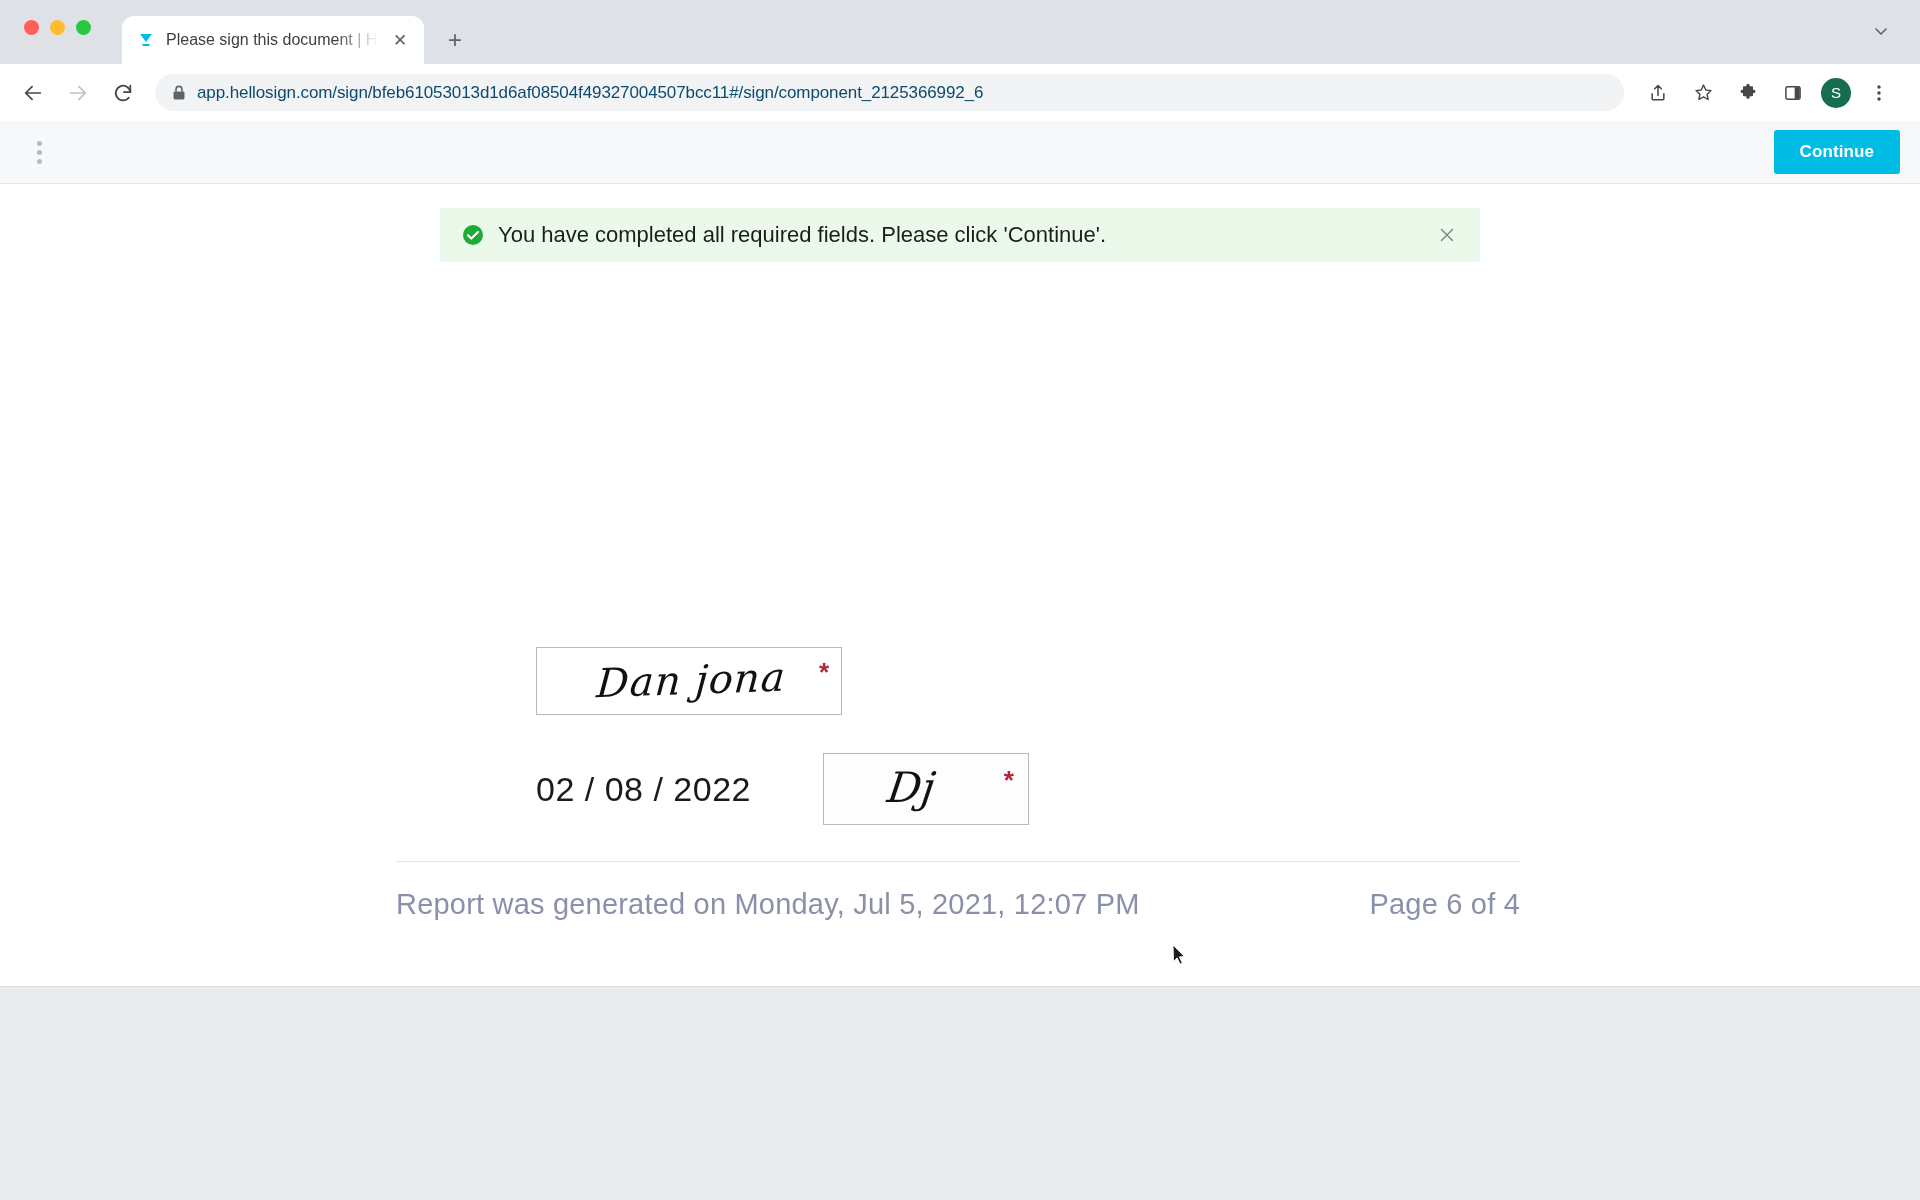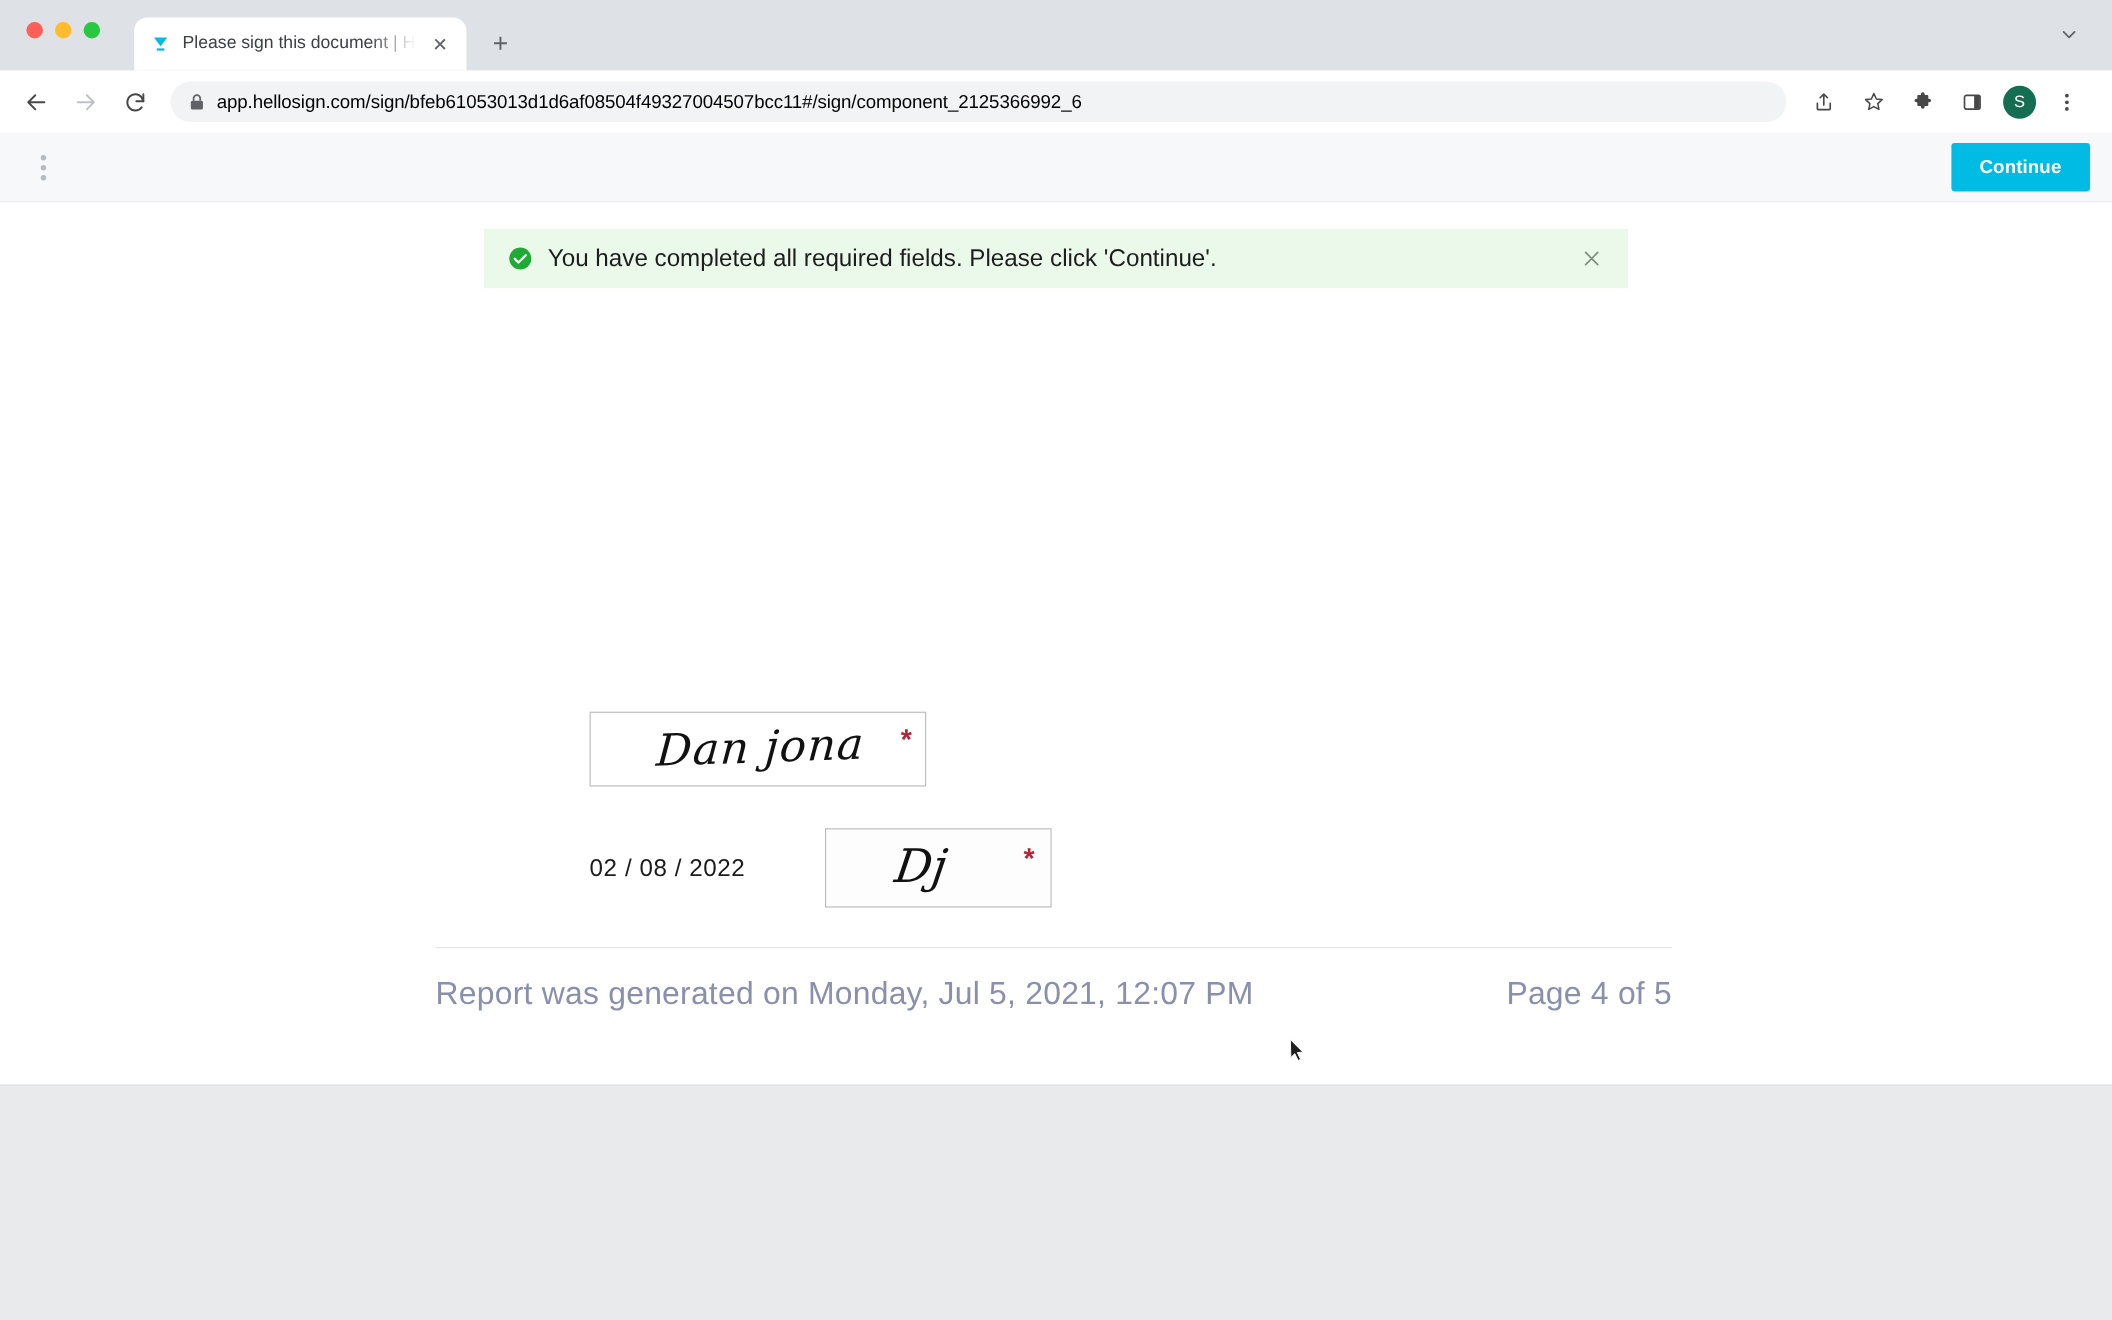--- a/index.html
+++ b/index.html
@@ -85,21 +85,21 @@
     background: #f1f3f4;
     border-radius: 19px;
     display: flex; align-items: center;
     padding: 0 16px 0 17px;
     margin: 0 10px 0 8px;
     gap: 11px;
     min-width: 0;
   }
   .lock-icon { flex: none; display: flex; align-items: center; color: #5f6368; }
   .url-text {
-    font-size: 17px; color: #000000;
+    font-size: 17px; color: #0c4a6e;
     white-space: nowrap; overflow: hidden; text-overflow: ellipsis;
     letter-spacing: -0.1px;
   }
   .avatar {
     width: 30px; height: 30px; border-radius: 50%;
     background: #156e52; color: #ffffff;
     display: flex; align-items: center; justify-content: center;
     font-size: 15px; font-weight: 500;
     flex: none; margin: 0 4px;
   }
@@ -178,21 +178,21 @@
     color: #b4253b; font-size: 26px; line-height: 1;
     font-weight: 700;
   }
 
   .row2 {
     display: flex; align-items: center;
     margin-top: 38px;
     gap: 72px;
   }
   .date-text {
-    font-size: 22px; color: #1b1b1b;
+    font-size: 34px; color: #1b1b1b;
     letter-spacing: 0.5px;
     white-space: nowrap;
   }
   .initial-box {
     width: 206px; height: 72px;
     border: 1px solid #b8b8b8;
     background: #fdfdfd;
     position: relative;
     display: flex; align-items: center; justify-content: center;
   }
@@ -367,21 +367,21 @@
               <span class="req-star">*</span>
             </div>
           </div>
 
         </div>
 
         <hr class="hr">
 
         <div class="footer">
           <span>Report was generated on Monday, Jul 5, 2021, 12:07 PM</span>
-          <span>Page 4 of 5</span>
+          <span>Page 6 of 4</span>
         </div>
 
       </div>
 
       <div class="doc-bottom"></div>
 
       <div class="cursor">
         <svg width="16" height="24" viewBox="0 0 16 24">
             <path d="M1 1l11.5 11.5-5.1.4 3 6.1-2.3 1.1-3-6.2-3.6 3.5z" fill="#1f1f1f" stroke="#ffffff" stroke-width="0.9" stroke-linejoin="round"></path>
           </svg>

